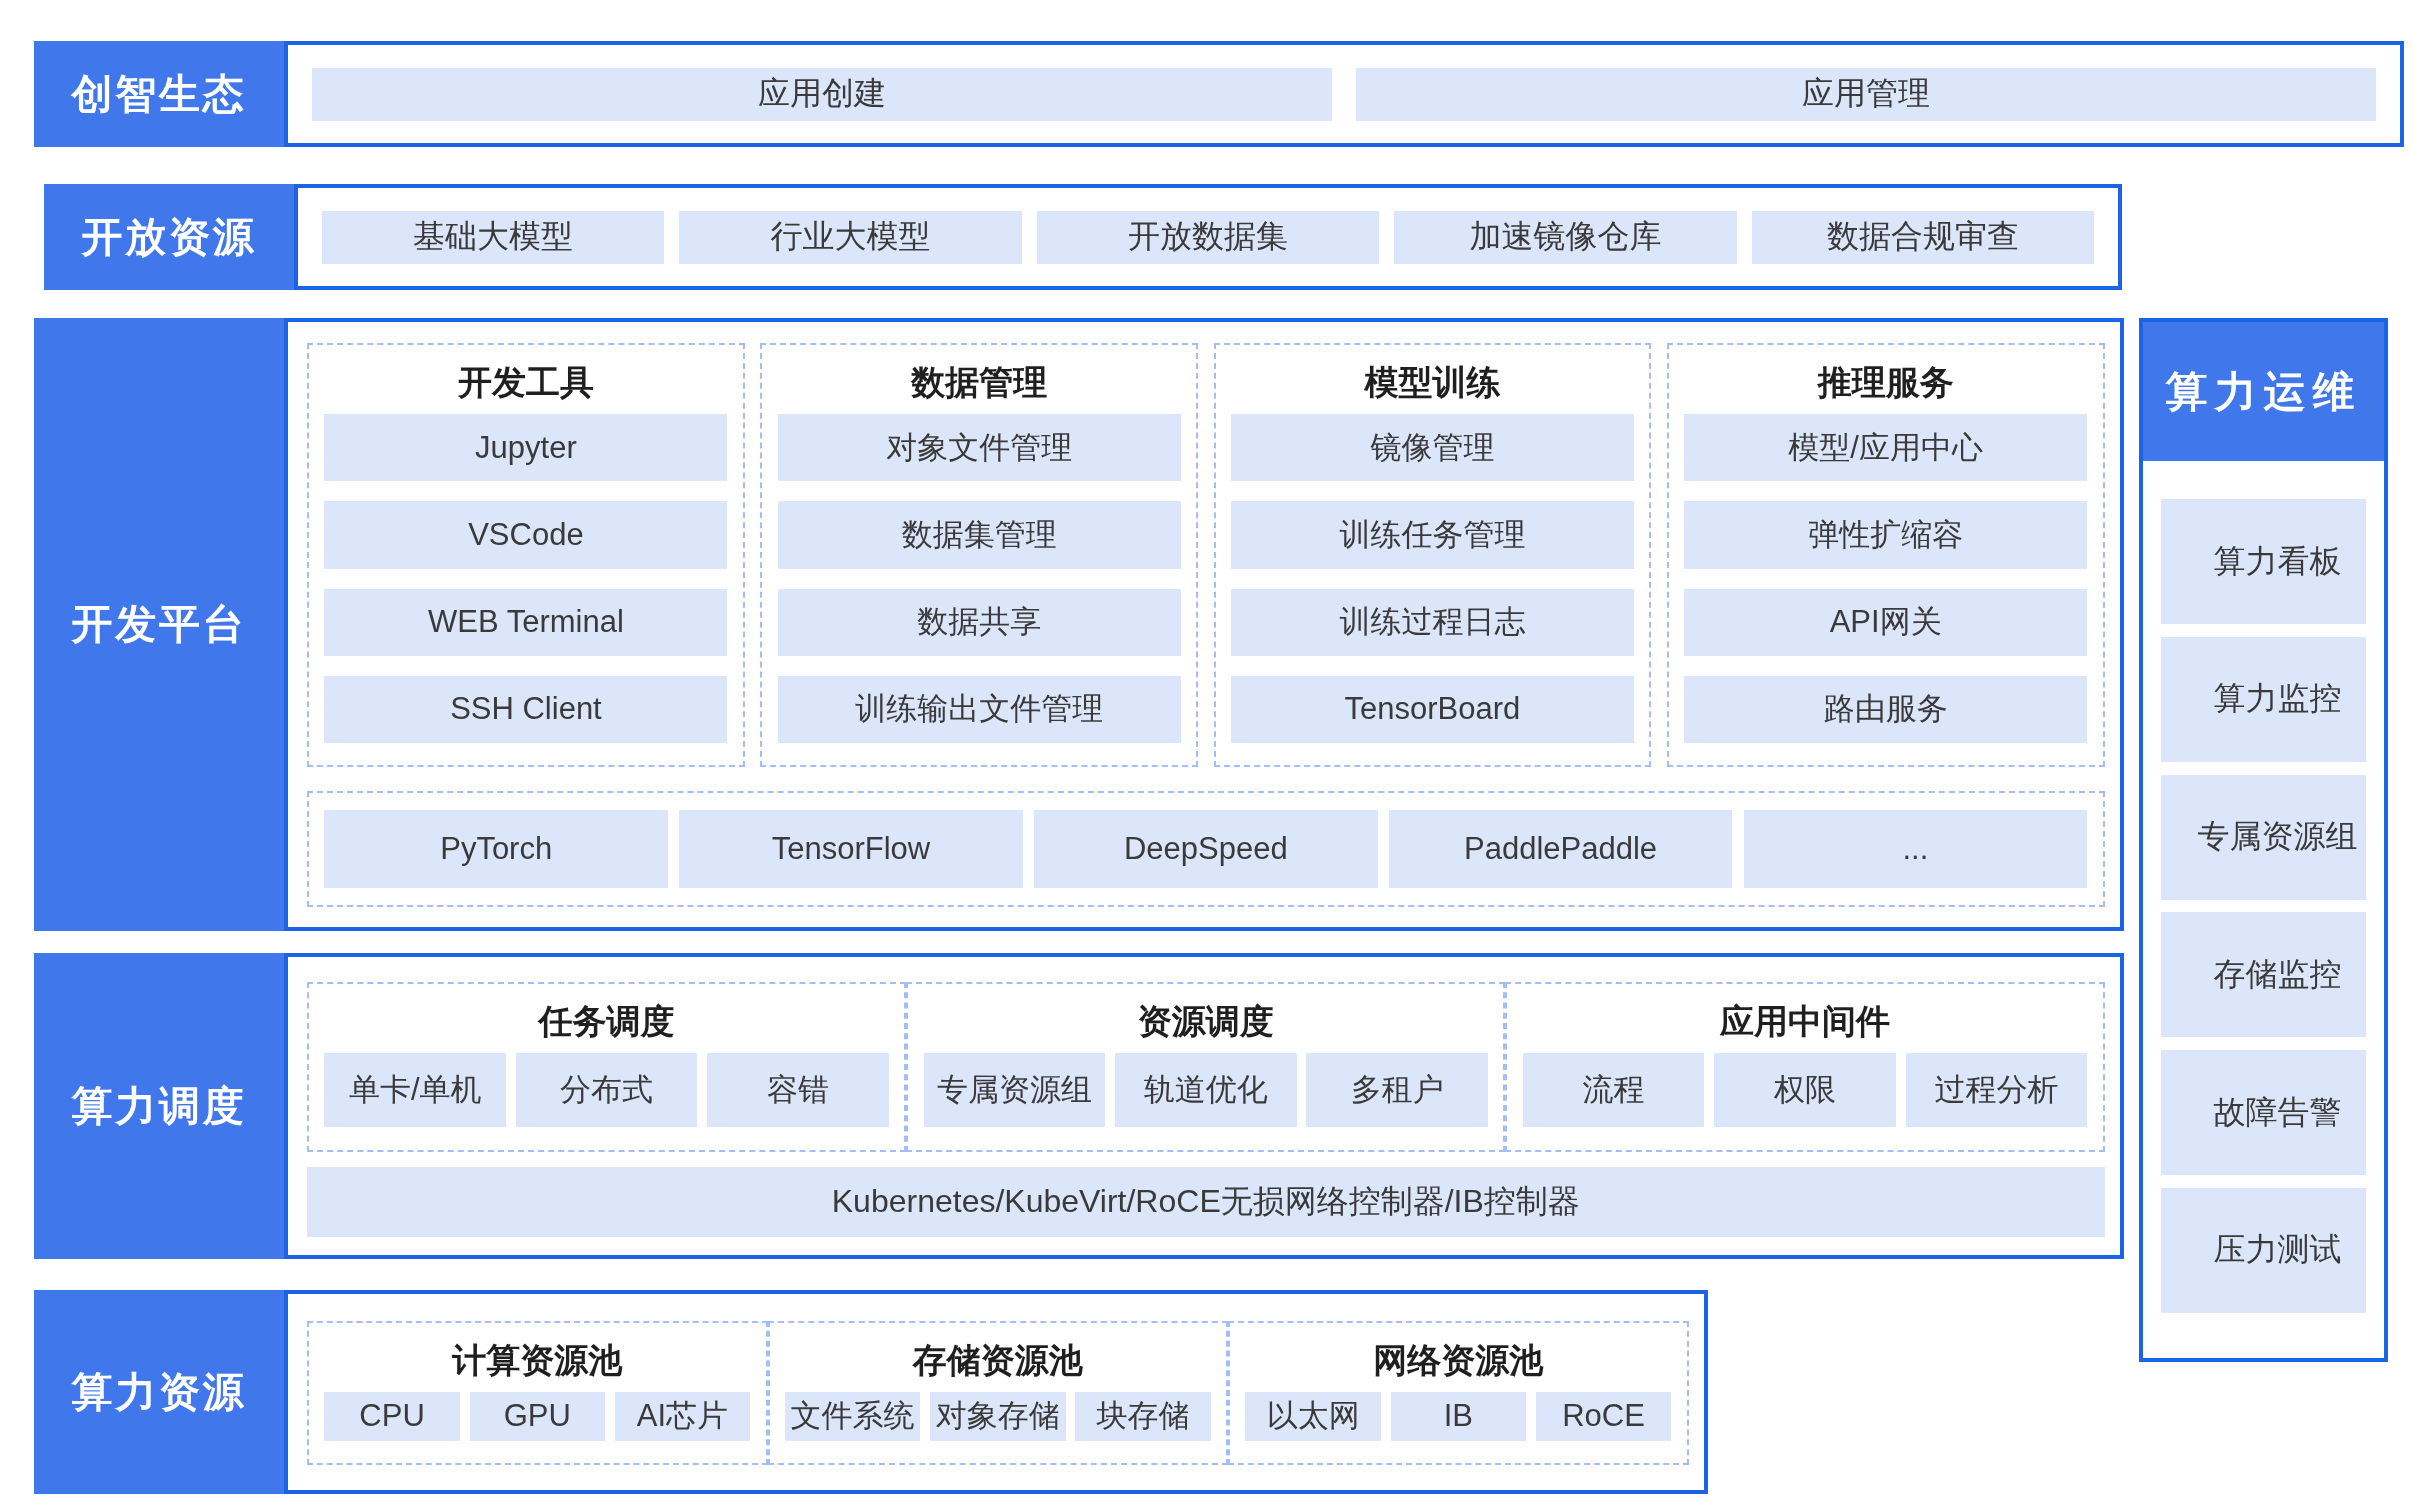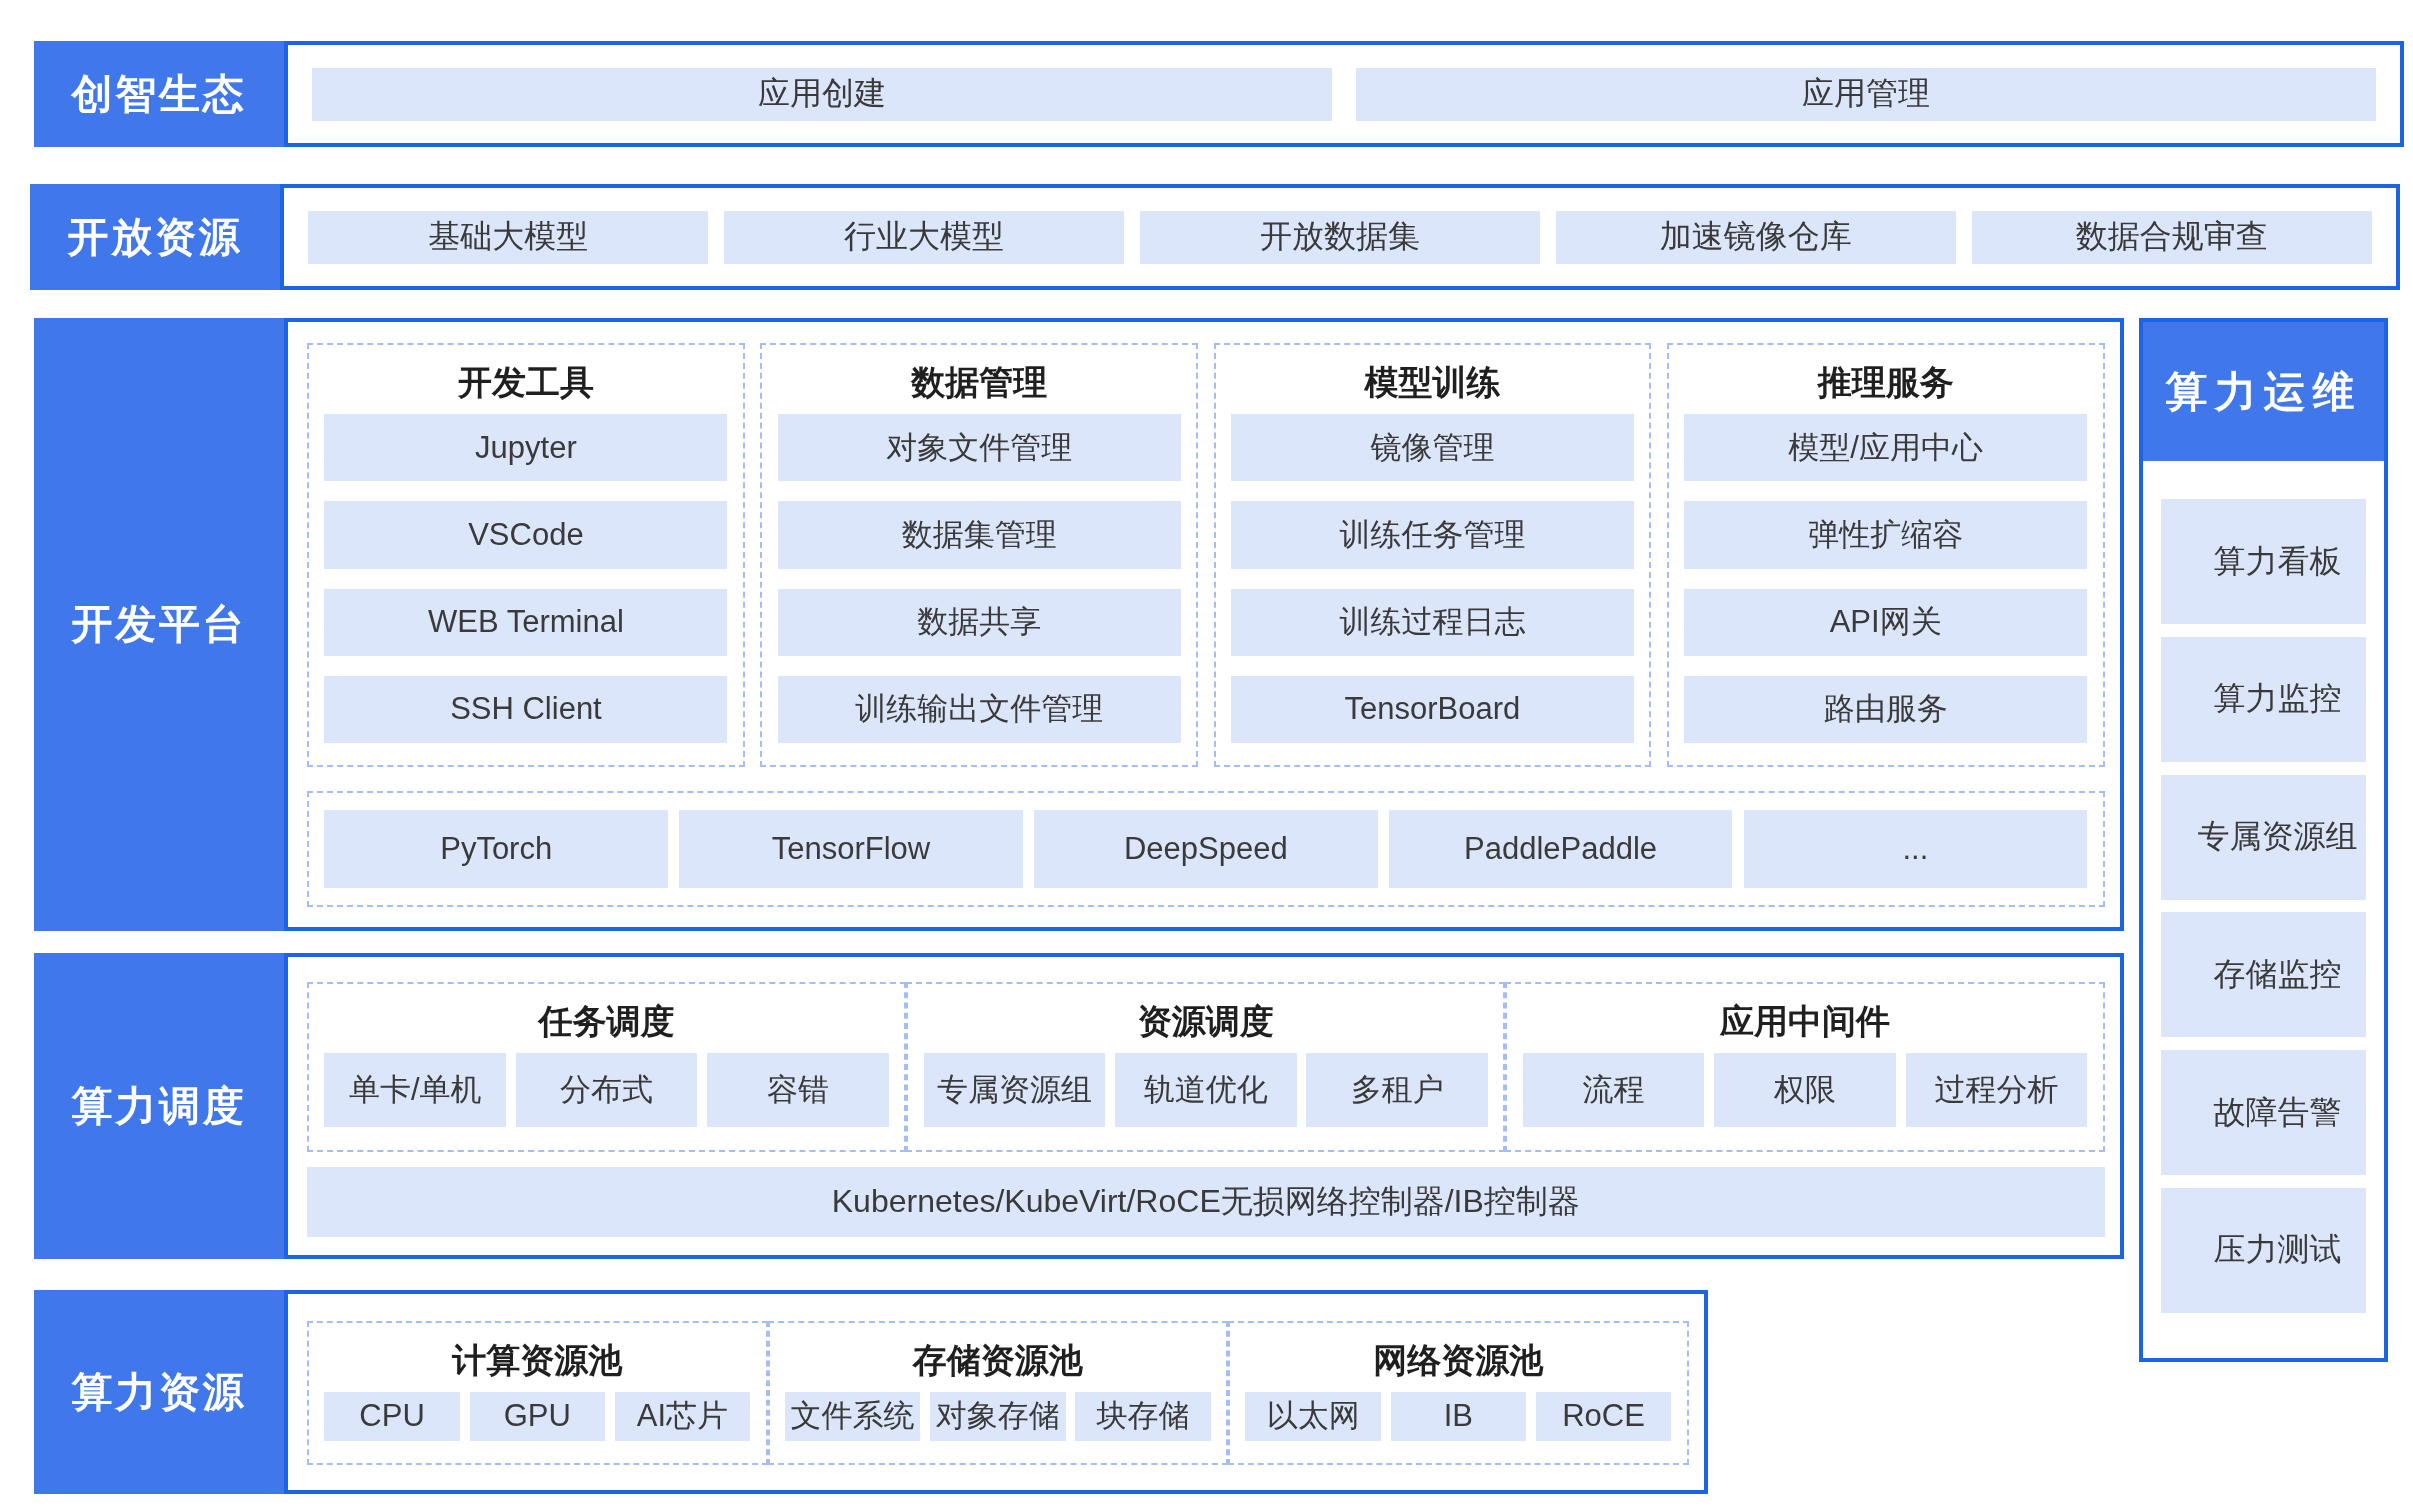--- a/index.html
+++ b/index.html
@@ -72,21 +72,21 @@
   <section class="band" style="left:34px;top:41px;width:2370px;height:106px;">
     <div class="band-label">创智生态</div>
     <div class="band-box">
       <div class="hitems g34">
         <div class="cell h76">应用创建</div>
         <div class="cell h76">应用管理</div>
       </div>
     </div>
   </section>
 
-  <section class="band" style="left:30px;top:184px;width:2370px;height:106px;font-family:Liberation Serif, serif;">
+  <section class="band" style="left:44px;top:184px;width:2078px;height:106px;font-family:Liberation Serif, serif;">
     <div class="band-label">开放资源</div>
     <div class="band-box">
       <div class="hitems g22">
         <div class="cell h76">基础大模型</div>
         <div class="cell h76">行业大模型</div>
         <div class="cell h76">开放数据集</div>
         <div class="cell h76">加速镜像仓库</div>
         <div class="cell h76">数据合规审查</div>
       </div>
     </div>

